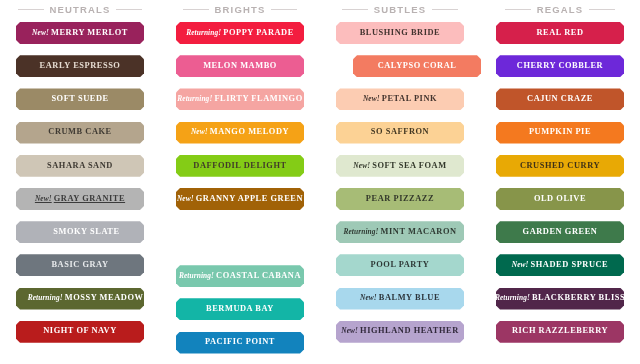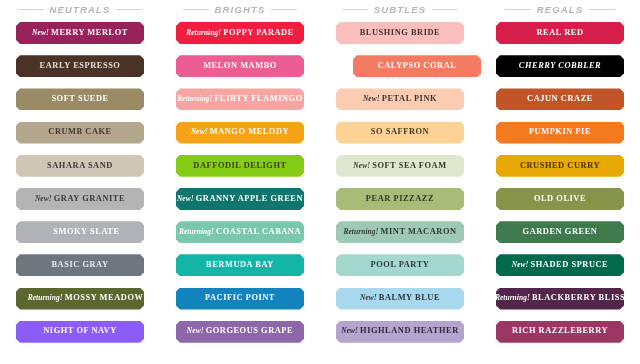--- a/index.html
+++ b/index.html
@@ -21,21 +21,20 @@
     display: flex;
     flex-direction: column;
   }
 
   
   .header-row {
     display: flex;
     width: 640px;
     height: 18px;
     align-items: center;
-    font-style: italic;
   }
   .header-cell {
     width: 160px;
     display: flex;
     align-items: center;
     justify-content: center;
     gap: 6px;
     height: 18px;
   }
   .hdr-rule {
@@ -145,55 +144,55 @@
         <div class="swatch" style="background: rgb(155, 138, 102);">
           <span class="swatch-text" style="color: rgb(255, 255, 255);"><span>SOFT SUEDE</span></span>
         </div>
         <div class="swatch" style="background: rgb(180, 165, 141);">
           <span class="swatch-text" style="color: rgb(63, 58, 51);"><span>CRUMB CAKE</span></span>
         </div>
         <div class="swatch" style="background: rgb(207, 198, 182);">
           <span class="swatch-text" style="color: rgb(63, 58, 51);"><span>SAHARA SAND</span></span>
         </div>
         <div class="swatch" style="background: rgb(180, 180, 180);">
-          <span class="swatch-text" style="color: rgb(59, 59, 59);"><span class="tag">New!</span><span>GRAY GRANITE</span></span>
+          <span class="swatch-text" style="color: rgb(59, 59, 59); text-decoration: underline;"><span class="tag">New!</span><span>GRAY GRANITE</span></span>
         </div>
         <div class="swatch" style="background: rgb(176, 178, 184); padding-left: 18px;">
           <span class="swatch-text" style="color: rgb(255, 255, 255);"><span>SMOKY SLATE</span></span>
         </div>
         <div class="swatch" style="background: rgb(110, 118, 126);">
           <span class="swatch-text" style="color: rgb(232, 234, 236);"><span>BASIC GRAY</span></span>
         </div>
         <div class="swatch" style="background: rgb(92, 103, 48); padding-left: 16px;">
           <span class="swatch-text" style="color: rgb(255, 255, 255);"><span class="tag">Returning!</span><span>MOSSY MEADOW</span></span>
         </div>
-        <div class="swatch" style="background: #8b5cf6;">
+        <div class="swatch" style="background: #b91c1c;">
           <span class="swatch-text" style="color: rgb(255, 255, 255);"><span>NIGHT OF NAVY</span></span>
         </div>
       </div>
       <div class="column">
         <div class="swatch" style="background: rgb(243, 29, 63);">
           <span class="swatch-text" style="color: rgb(255, 255, 255);"><span class="tag">Returning!</span><span>POPPY PARADE</span></span>
         </div>
         <div class="swatch" style="background: rgb(236, 93, 146);">
           <span class="swatch-text" style="color: rgb(255, 255, 255);"><span>MELON MAMBO</span></span>
         </div>
         <div class="swatch" style="background: rgb(245, 165, 162);">
           <span class="swatch-text" style="color: rgb(255, 255, 255);"><span class="tag">Returning!</span><span>FLIRTY FLAMINGO</span></span>
         </div>
         <div class="swatch" style="background: rgb(245, 162, 22);">
           <span class="swatch-text" style="color: rgb(255, 255, 255);"><span class="tag">New!</span><span>MANGO MELODY</span></span>
         </div>
         <div class="swatch" style="background: #84cc16;">
           <span class="swatch-text" style="color: rgb(65, 59, 41);"><span>DAFFODIL DELIGHT</span></span>
         </div>
-        <div class="swatch" style="background: #0f766e;">
+        <div class="swatch" style="background: #a16207;">
           <span class="swatch-text" style="color: rgb(255, 255, 255);"><span class="tag">New!</span><span>GRANNY APPLE GREEN</span></span>
         </div>
-        <div class="swatch" style="background: rgb(121, 200, 173);">
+        <div class="swatch" style="background: rgb(121, 200, 173); margin-top: 44px;">
           <span class="swatch-text" style="color: rgb(255, 255, 255);"><span class="tag">Returning!</span><span>COASTAL CABANA</span></span>
         </div>
         <div class="swatch" style="background: rgb(19, 181, 166);">
           <span class="swatch-text" style="color: rgb(255, 255, 255);"><span>BERMUDA BAY</span></span>
         </div>
         <div class="swatch" style="background: rgb(18, 131, 189);">
           <span class="swatch-text" style="color: rgb(255, 255, 255);"><span>PACIFIC POINT</span></span>
         </div>
         <div class="swatch" style="background: rgb(142, 103, 171); justify-content: center;">
           <span class="swatch-text" style="color: rgb(255, 255, 255);"><span class="tag">New!</span><span>GORGEOUS GRAPE</span></span>
@@ -228,21 +227,21 @@
           <span class="swatch-text" style="color: rgb(45, 54, 61);"><span class="tag">New!</span><span>BALMY BLUE</span></span>
         </div>
         <div class="swatch" style="background: rgb(182, 164, 206);">
           <span class="swatch-text" style="color: rgb(49, 41, 59);"><span class="tag">New!</span><span>HIGHLAND HEATHER</span></span>
         </div>
       </div>
       <div class="column">
         <div class="swatch" style="background: rgb(214, 32, 75);">
           <span class="swatch-text" style="color: rgb(255, 255, 255);"><span>REAL RED</span></span>
         </div>
-        <div class="swatch" style="background: #000000; font-style: italic;">
+        <div class="swatch" style="background: #6d28d9;">
           <span class="swatch-text" style="color: rgb(255, 255, 255);"><span>CHERRY COBBLER</span></span>
         </div>
         <div class="swatch" style="background: rgb(192, 85, 42);">
           <span class="swatch-text" style="color: rgb(255, 255, 255);"><span>CAJUN CRAZE</span></span>
         </div>
         <div class="swatch" style="background: rgb(244, 121, 31);">
           <span class="swatch-text" style="color: rgb(255, 255, 255);"><span>PUMPKIN PIE</span></span>
         </div>
         <div class="swatch" style="background: rgb(232, 169, 5);">
           <span class="swatch-text" style="color: rgb(63, 49, 23);"><span>CRUSHED CURRY</span></span>

